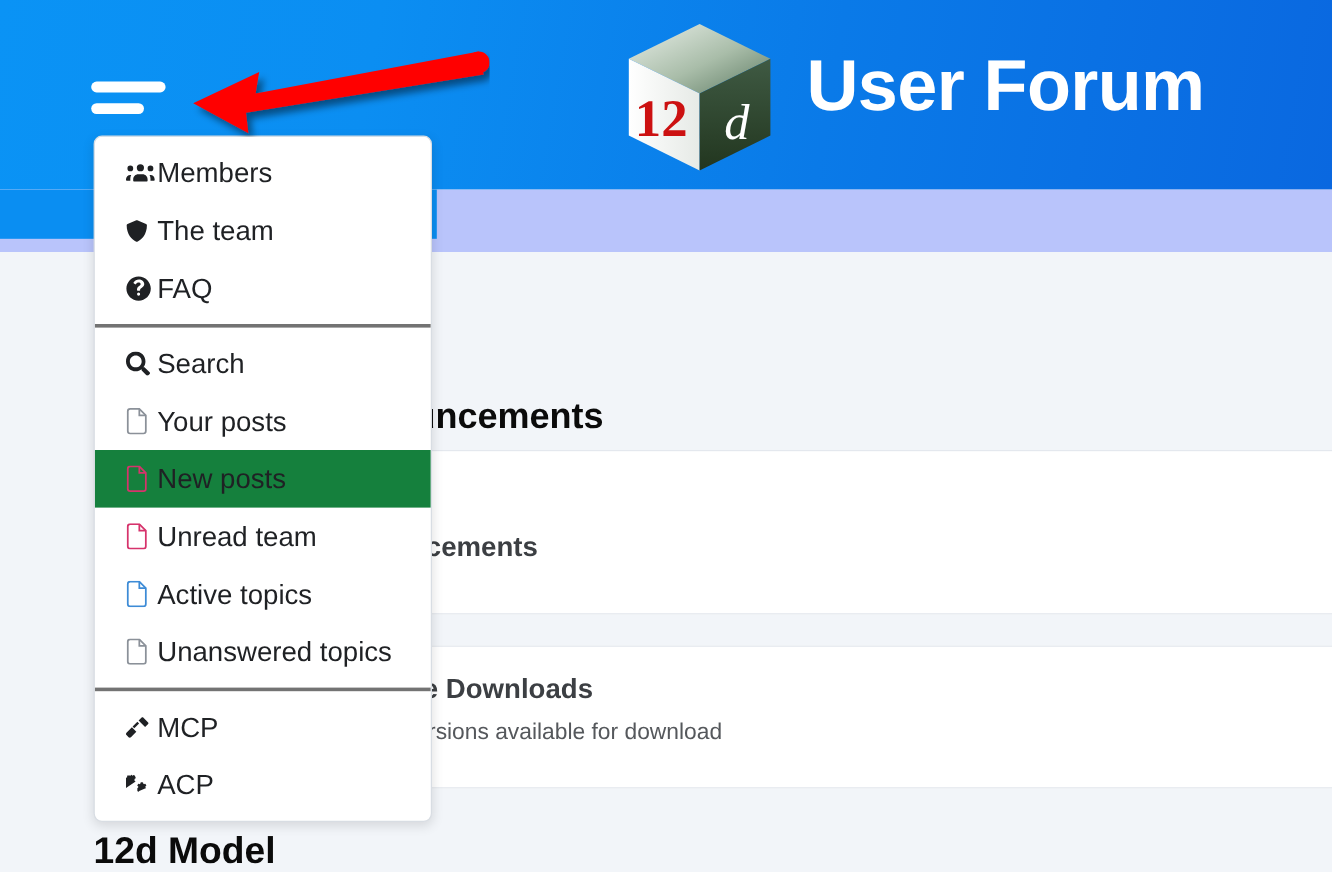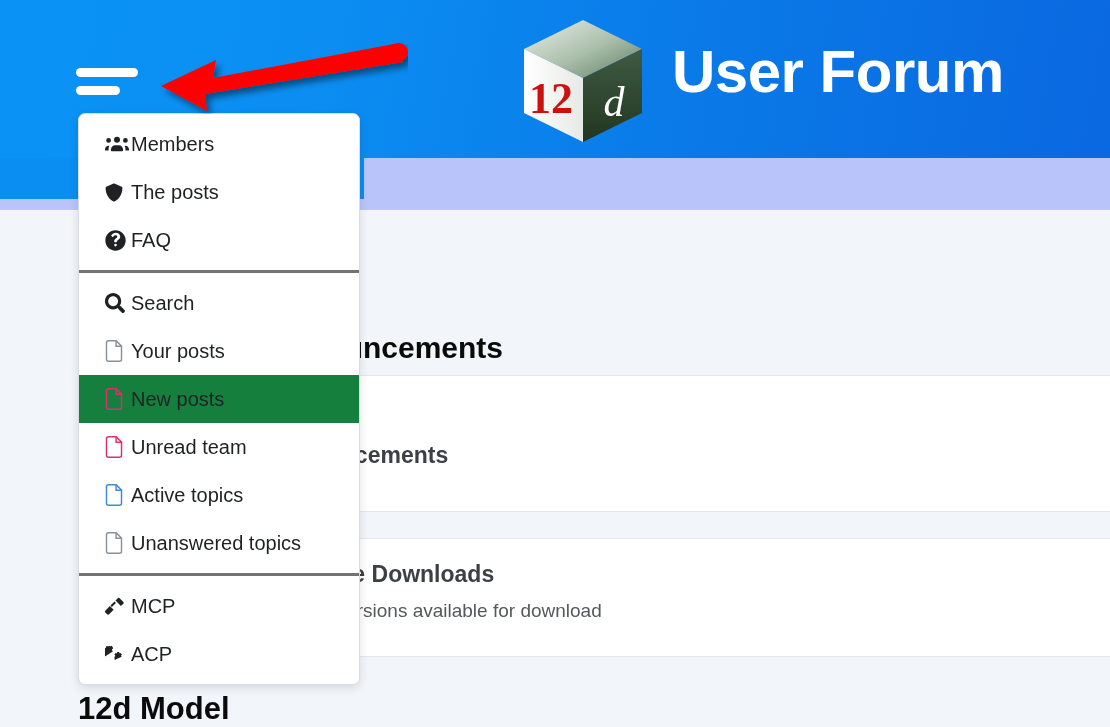--- a/index.html
+++ b/index.html
@@ -171,21 +171,21 @@
     width: 26px;
     height: 24px;
     flex: 0 0 26px;
     display: flex;
     align-items: center;
     justify-content: flex-start;
   }
   .menu-item .mi-icon svg { display: block; }
 
   .menu-item .mi-label {
-    font-size: 20px;
+    font-size: 23px;
     color: #1f2124;
     line-height: 1;
   }
 
   
   .arrow-anno {
     position: absolute;
     left: 158px;
     top: 24px;
     width: 250px;
@@ -265,21 +265,21 @@
             </svg>
           </span>
           <span class="mi-label">Members</span>
         </div>
         <div class="menu-item">
           <span class="mi-icon">
             <svg width="18" height="21" viewBox="0 0 512 512" fill="#1f2124">
               <path d="M256 0c4 0 8 1 11 2l208 88c13 5 21 18 21 32 0 215-124 344-228 389-8 3-16 3-24 0C140 466 16 337 16 122c0-14 8-27 21-32L245 2c3-1 7-2 11-2z"></path>
             </svg>
           </span>
-          <span class="mi-label">The posts</span>
+          <span class="mi-label">The team</span>
         </div>
         <div class="menu-item">
           <span class="mi-icon">
             <svg width="21" height="21" viewBox="0 0 512 512" fill="#1f2124">
               <path d="M256 8C119 8 8 119 8 256s111 248 248 248 248-111 248-248S393 8 256 8zm0 392a32 32 0 1 1 0-64 32 32 0 0 1 0 64zm48-144c-14 10-16 14-16 22v8a12 12 0 0 1-12 12h-40a12 12 0 0 1-12-12v-11c0-31 14-51 42-70 24-17 32-25 32-41 0-20-17-34-41-34-27 0-41 14-56 35a12 12 0 0 1-17 3l-27-21a12 12 0 0 1-3-16c25-41 60-62 110-62 54 0 107 38 107 94 0 36-20 56-67 93z"></path>
             </svg>
           </span>
           <span class="mi-label">FAQ</span>
         </div>
       </div>

